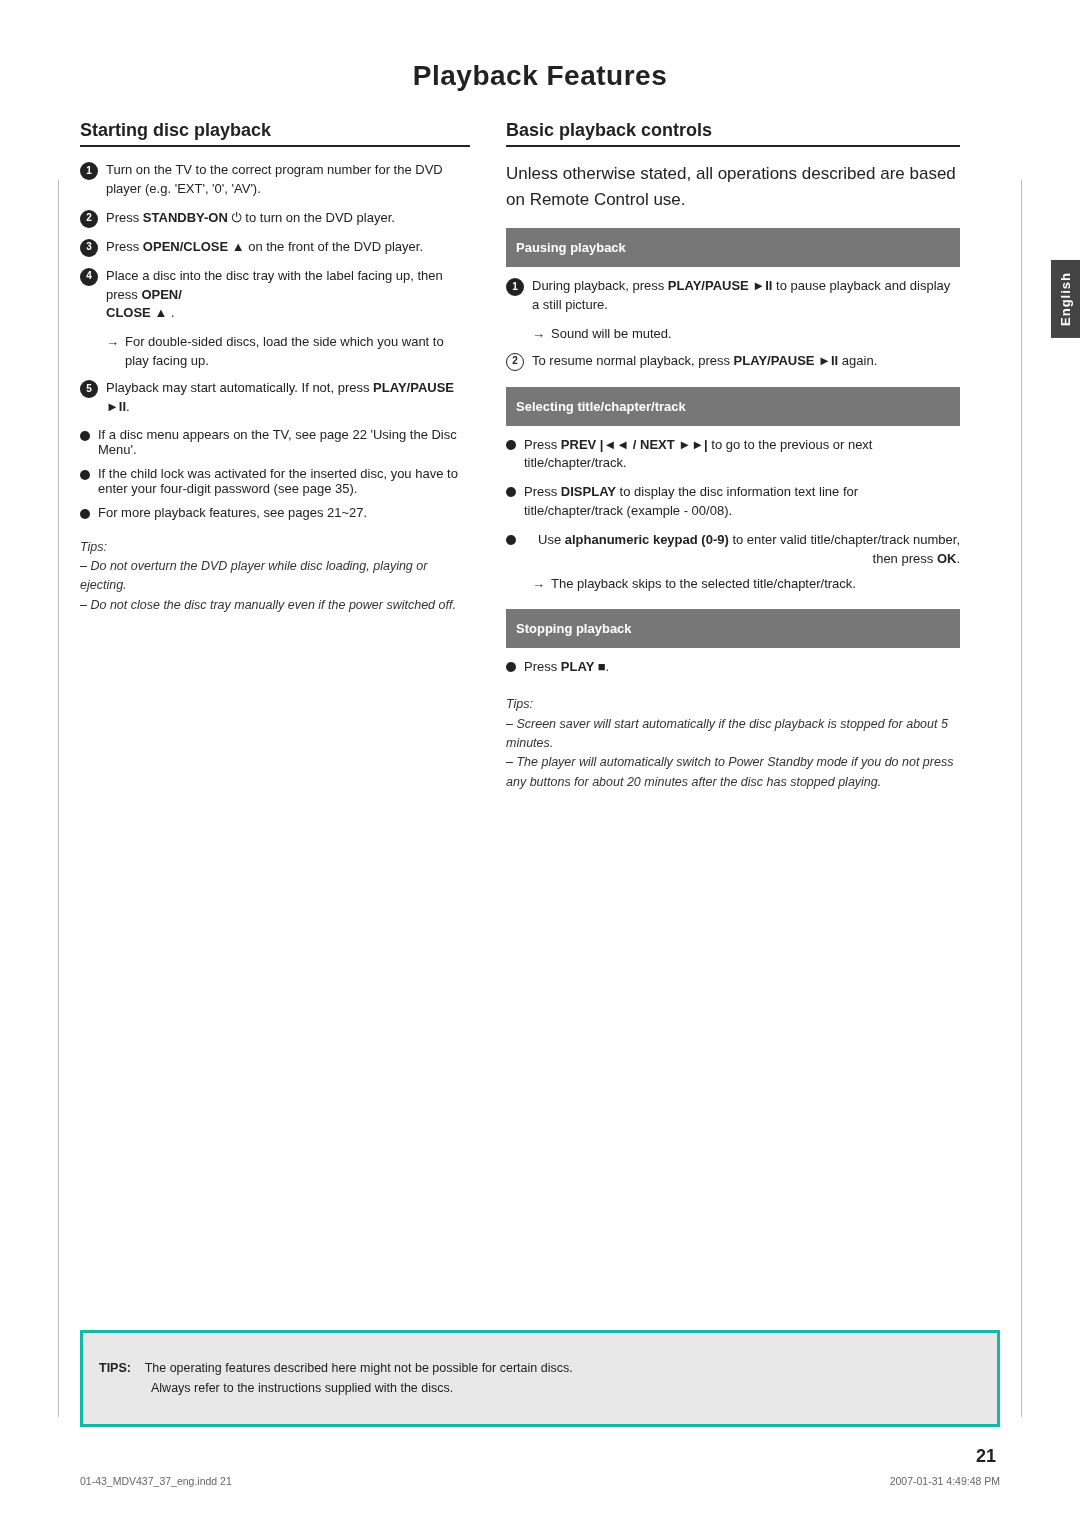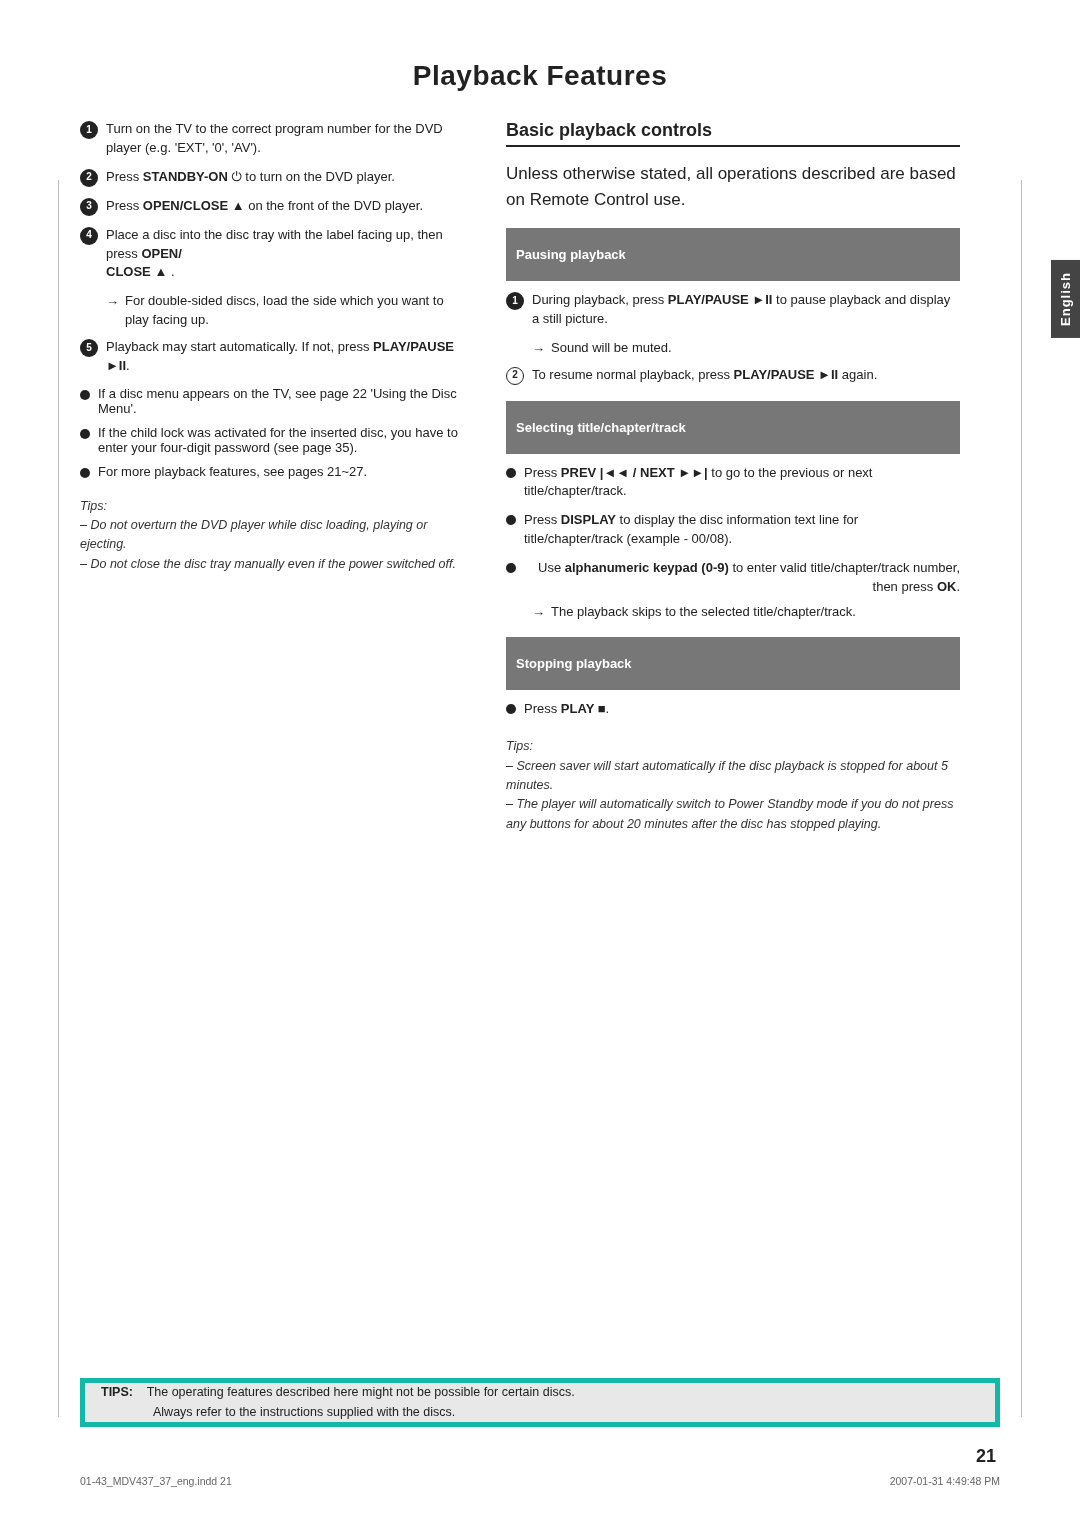--- a/index.html
+++ b/index.html
@@ -125,21 +125,21 @@
       font-size: 12.5px;
       line-height: 1.55;
       color: #333;
     }
     
     .subsection-box {
       background: #777;
       color: #fff;
       font-size: 13px;
       font-weight: bold;
-      padding: 19px 10px;
+      padding: 12px 10px;
       margin-top: 16px;
       margin-bottom: 10px;
     }
     .right-intro {
       margin-bottom: 6px;
       line-height: 1.5;
       font-size: 17px;
     }
     
     .right-numbered {
@@ -154,22 +154,22 @@
       align-items: flex-start;
       line-height: 1.45;
     }
     
     .bottom-tips {
       position: absolute;
       bottom: 100px;
       left: 80px;
       right: 80px;
       background: #e8e8e8;
-      border: 5px solid #14b8a6;
-      padding: 0 16px;
+      border: 3px solid #14b8a6;
+      padding: 26px 16px;
       font-size: 12.5px;
       line-height: 1.55;
     }
     .bottom-tips .tips-label {
       font-weight: bold;
     }
     
     .page-number {
       position: absolute;
       bottom: 60px;
@@ -219,20 +219,21 @@
   <div class="vline-left"></div>
   <div class="vline-right"></div>
 
   <div class="english-tab">English</div>
 
   <div class="page-title">Playback Features</div>
 
   <div class="content-area">
 
     <div class="left-col">
+      <div class="section-heading">Starting disc playback</div>
 
       <ul class="numbered-list">
 
         <li>
           <span class="num-circle">1</span>
           <span>Turn on the TV to the correct program number for the DVD player (e.g. 'EXT', '0', 'AV').</span>
         </li>
 
         <li>
           <span class="num-circle">2</span>

